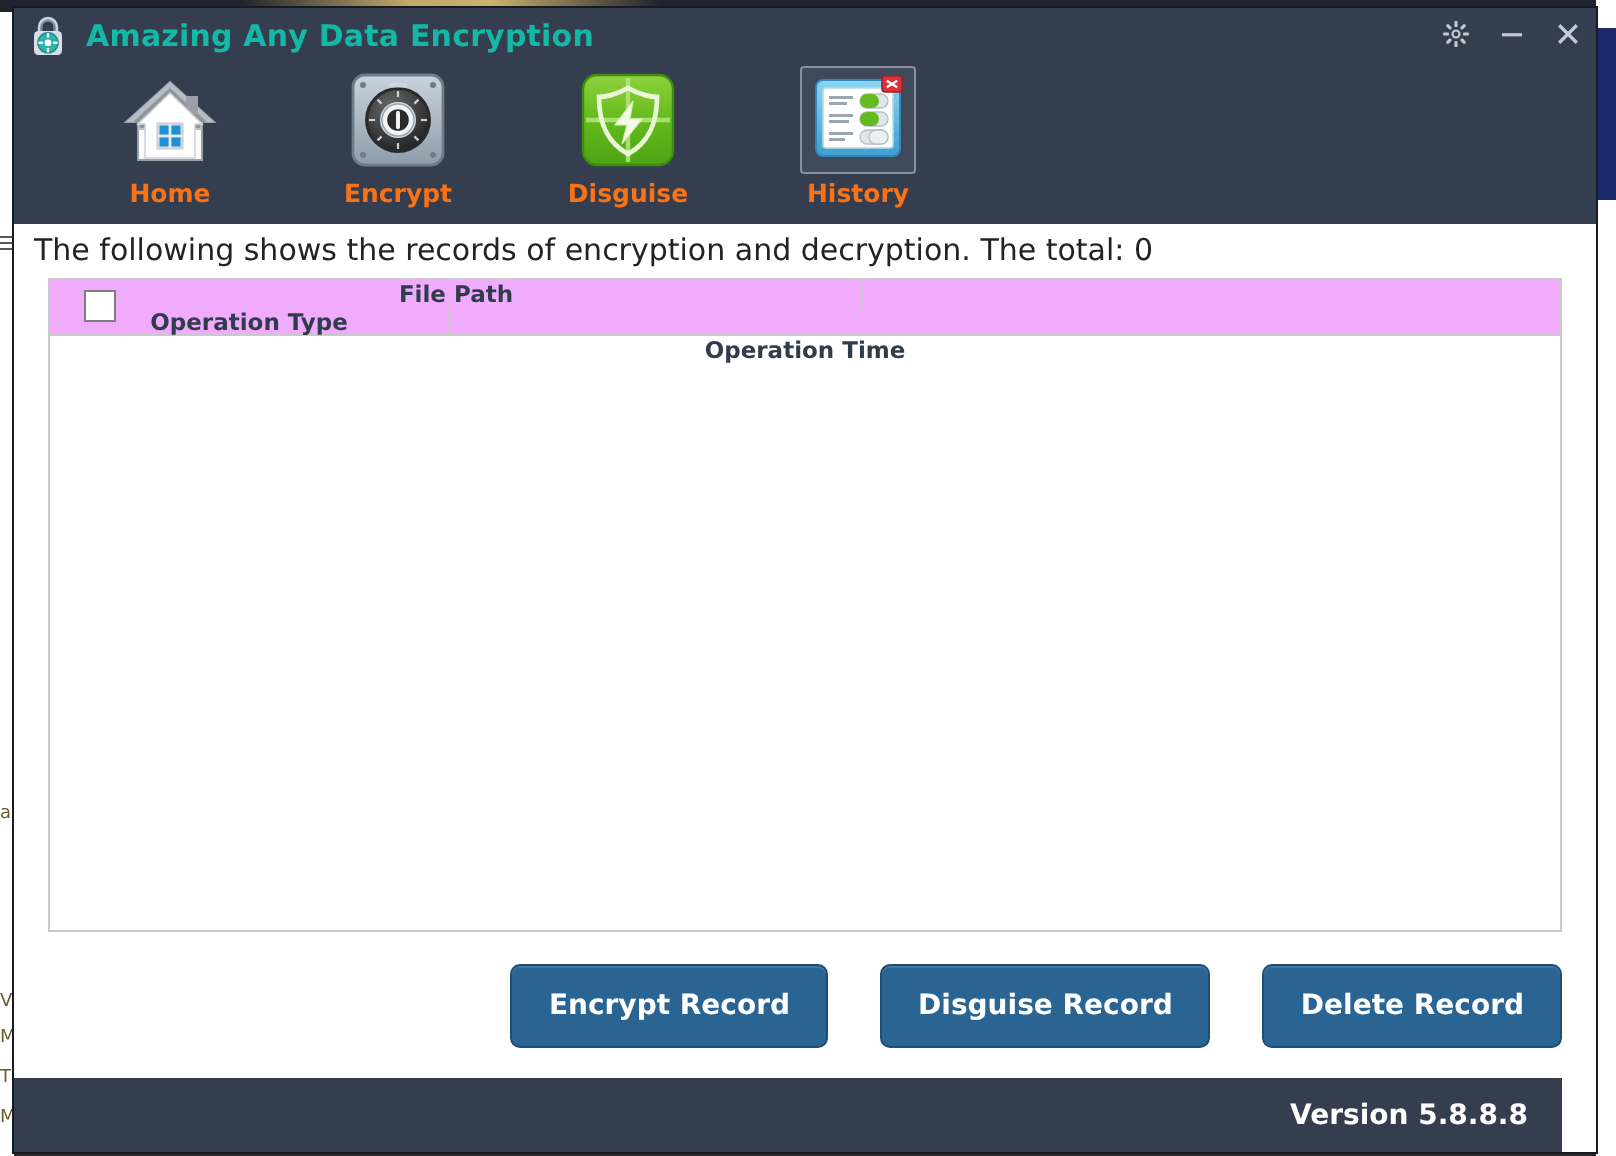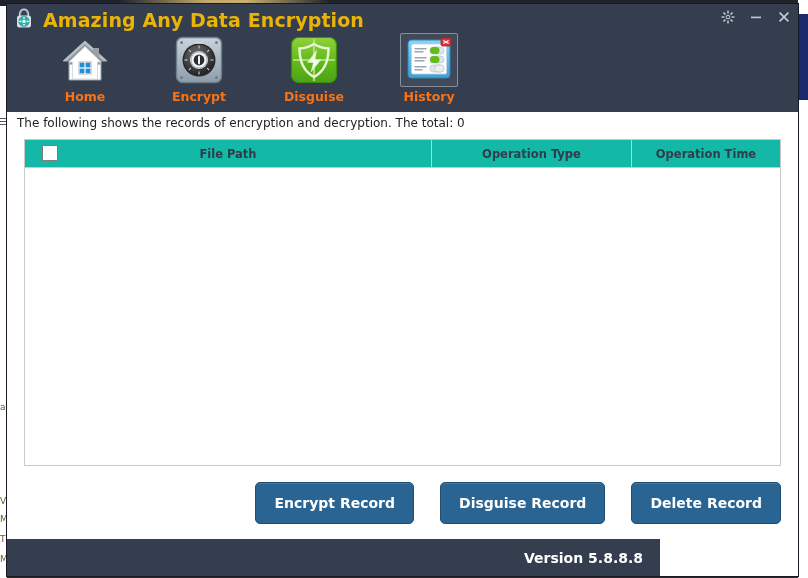--- a/index.html
+++ b/index.html
@@ -66,21 +66,21 @@
   #titlebar {
     position: relative;
     height: 28px;
     background: #353e4f;
   }
   #titlebar .app-icon {
     position: absolute; left: 5px; top: 2px; width: 24px; height: 24px;
   }
   #titlebar .app-title {
     position: absolute; left: 36px; top: 5px;
-    font-size: 19px; font-weight: bold; color: #eab308;
+    font-size: 15px; font-weight: bold; color: #14b8a6;
     letter-spacing: .1px;
   }
   .win-btns {
     position: absolute; right: 6px; top: 4px;
     display: flex; align-items: center; gap: 12px;
   }
   .win-btn { width: 16px; height: 18px; display: flex; align-items: center; justify-content: center; cursor: pointer; }
   .win-btn svg { display: block; }
 
   
@@ -109,39 +109,40 @@
     margin-top: 2px;
     font-size: 12.5px; font-weight: bold; color: #f97316;
   }
 
   
   #infoline {
     position: relative;
     height: 24px;
     background: #ffffff;
     padding: 4px 0 0 10px;
-    font-size: 12px; color: #232323;
+    font-size: 15px; color: #232323;
     white-space: nowrap;
   }
 
   
   #table-wrap {
     position: absolute;
     left: 17px; top: 135px;
     width: 757px; height: 327px;
     border: 1px solid #c9c9c9;
     background: #ffffff;
     box-sizing: border-box;
   }
   #table-head {
     display: flex;
     height: 28px;
-    background: #14b8a6;
+    background: #f0abfc;
     border-bottom: 1px solid #c9c9c9;
     box-sizing: border-box;
+    flex-direction: column;
   }
   #table-head .th {
     display: flex; align-items: center; justify-content: center;
     font-size: 11.5px; font-weight: bold; color: #2f3c4c;
     box-sizing: border-box;
     height: 100%;
   }
   #table-head .th.col-path { width: 407px; border-right: 1px solid #c9c9c9; position: relative; }
   #table-head .th.col-type { width: 200px; border-right: 1px solid #c9c9c9; text-align: center; }
   #table-head .th.col-time { flex: 1; }
@@ -179,21 +180,21 @@
     font-size: 14px; font-weight: bold;
     font-family: "DejaVu Sans", "Liberation Sans", sans-serif;
     cursor: pointer;
     box-shadow: inset 0 1px 0 rgba(255,255,255,.12);
   }
 
   
   #footer {
     position: absolute;
     left: 0; bottom: 0;
-    width: 653px; height: 37px;
+    width: 774px; height: 37px;
     background: #353e4f;
     display: flex; align-items: center; justify-content: flex-end;
     padding-right: 17px;
     box-sizing: border-box;
   }
   #footer .version {
     font-size: 14px; font-weight: bold; color: #ffffff;
   }
 </style>
 </head>

